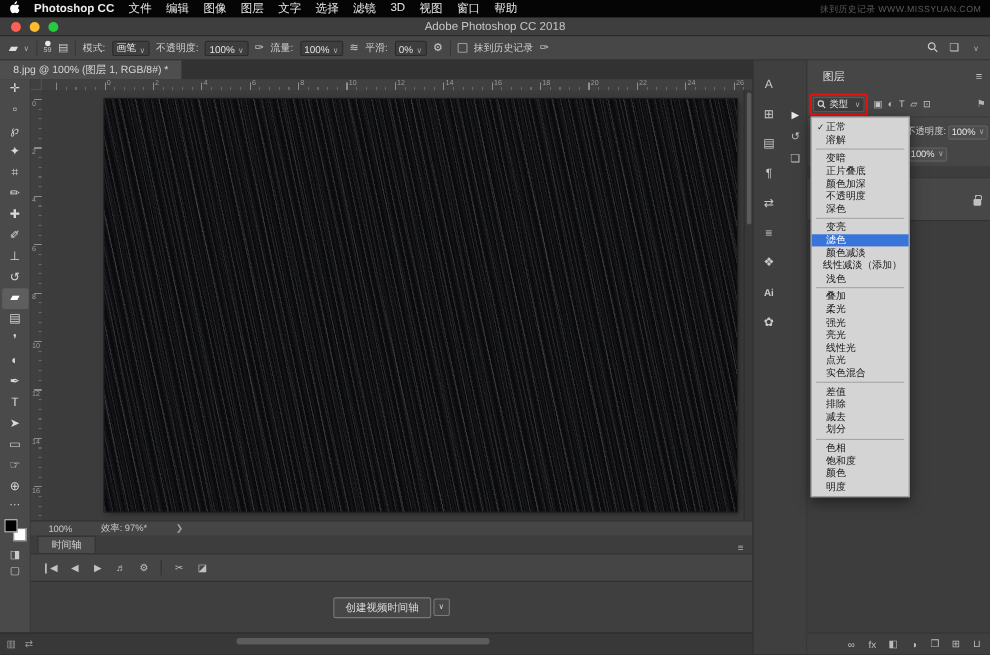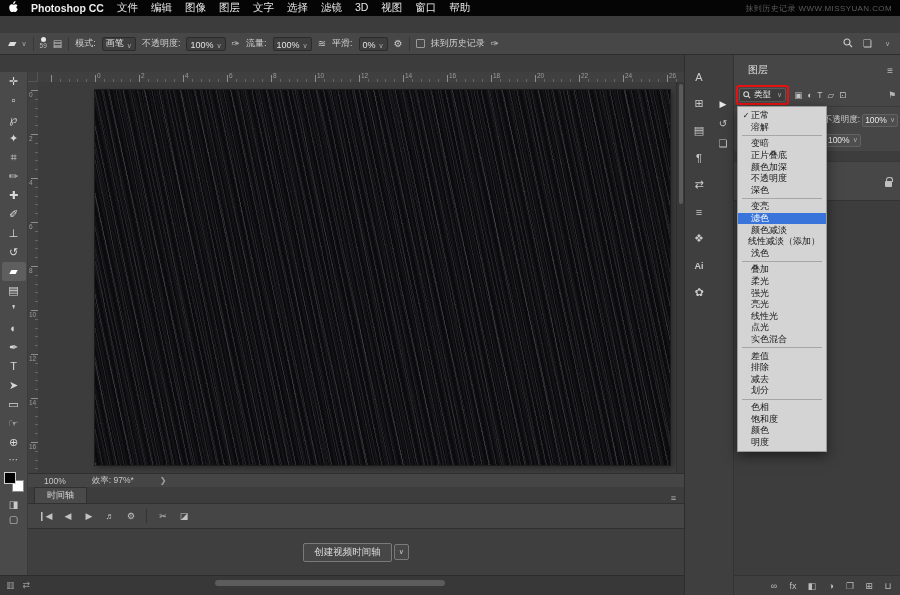--- a/index.html
+++ b/index.html
@@ -188,20 +188,28 @@
         <span class="mb-item">选择</span>
         <span class="mb-item">滤镜</span>
         <span class="mb-item">3D</span>
         <span class="mb-item">视图</span>
         <span class="mb-item">窗口</span>
         <span class="mb-item">帮助</span>
       </nav>
     <span class="mb-watermark">抹到历史记录  WWW.MISSYUAN.COM</span>
   </div>
 
+  <div id="titlebar">
+    <span class="traffic">
+      <span class="tl-close"></span>
+      <span class="tl-min"></span>
+      <span class="tl-zoom"></span>
+    </span>
+    <span class="title">Adobe Photoshop CC 2018</span>
+  </div>
 
   <div id="optionsbar">
     <span class="tool-preset">
       <span>▰</span>
       <span class="chev">∨</span>
     </span>
     <span class="sep"></span>
     <span class="brush-picker">
       <span class="dot"></span>
       <span class="bsize">59</span>
@@ -240,20 +248,23 @@
         <svg width="10" height="10" viewBox="0 0 10 10">
             <circle cx="4" cy="4" r="3" fill="none" stroke="#c9c9c9" stroke-width="1.2"></circle>
             <line x1="6.2" y1="6.2" x2="9" y2="9" stroke="#c9c9c9" stroke-width="1.2"></line>
           </svg>
       </span>
       <span class="obicon">❏</span>
       <span class="chev">∨</span>
     </span>
   </div>
 
+  <div id="tabbar">
+    <span class="doc-tab">8.jpg @ 100% (图层 1, RGB/8#) *</span>
+  </div>
 
   <div id="toolbar">
     <div id="tool-list" style="display:flex;flex-direction:column;align-items:center">
         <div class="tool">✛</div>
         <div class="tool">▫</div>
         <div class="tool">℘</div>
         <div class="tool">✦</div>
         <div class="tool">⌗</div>
         <div class="tool">✏</div>
         <div class="tool">✚</div>

